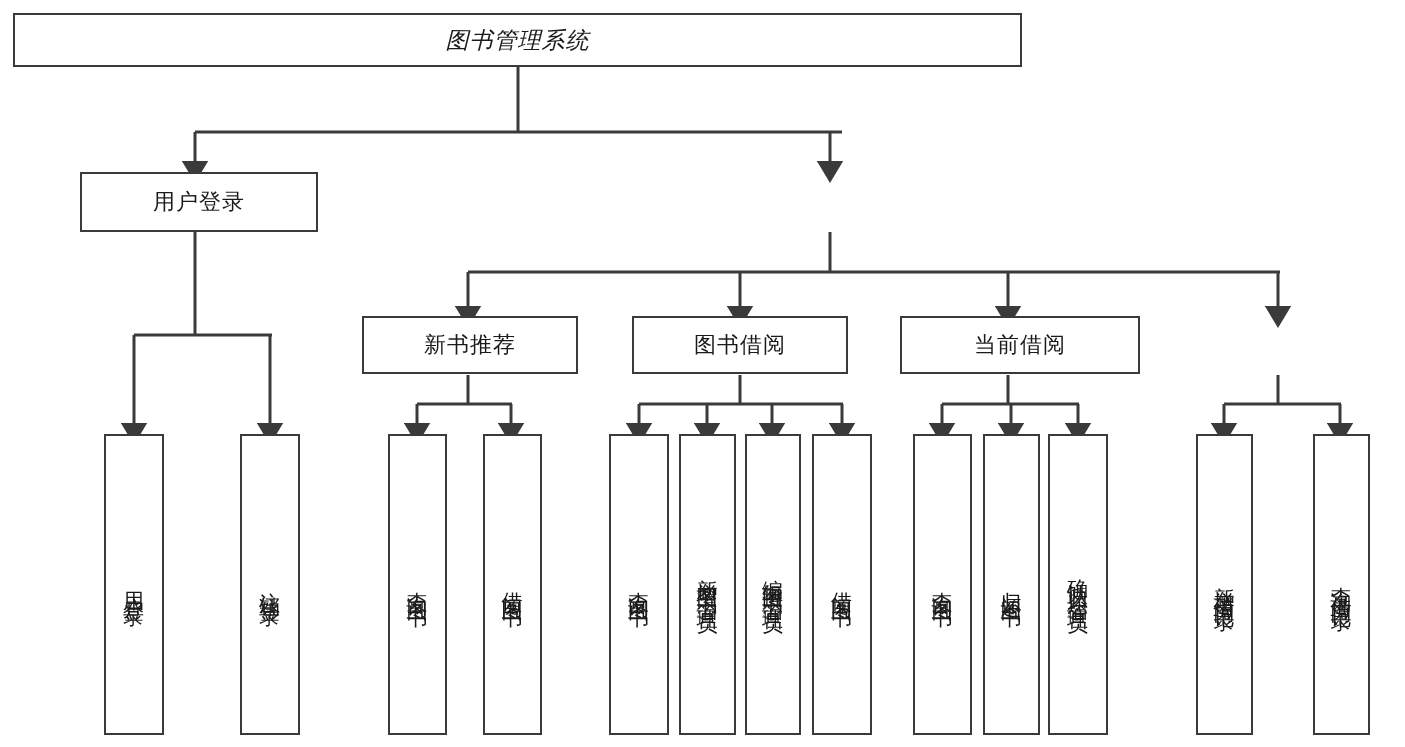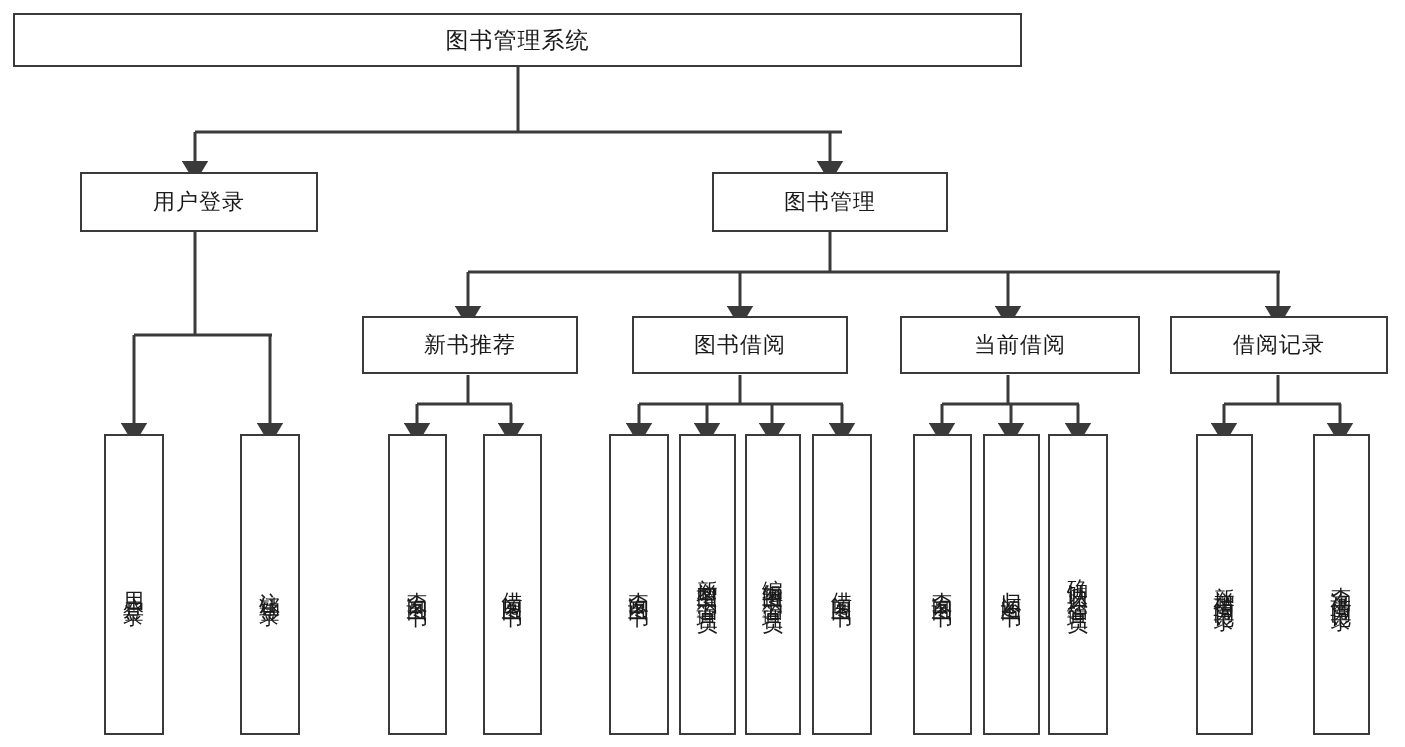--- a/index.html
+++ b/index.html
@@ -113,42 +113,36 @@
       <path d="M1011,404 L1011,427" marker-end="url(#arrow)"></path>
       <path d="M1078,404 L1078,427" marker-end="url(#arrow)"></path>
 
       <path d="M1278,375 L1278,404"></path>
       <path d="M1224,404 L1341,404"></path>
       <path d="M1224,404 L1224,427" marker-end="url(#arrow)"></path>
       <path d="M1340,404 L1340,427" marker-end="url(#arrow)"></path>
     </g>
   </svg>
 
-  <div class="node horiz root" style="left:13px; top:13px; width:1009px; height:54px;">
+  <div class="node horiz root" style="left:13px; top:13px; width:1009px; height:54px;font-style:italic;">
     <span>图书管理系统</span>
   </div>
 
   <div class="node horiz" style="left:80px; top:172px; width:238px; height:60px;">
     <span>用户登录</span>
-  </div>
-  <div class="node horiz" style="left:712px; top:172px; width:236px; height:60px;">
-    <span>图书管理</span>
   </div>
 
   <div class="node horiz" style="left:632px; top:316px; width:216px; height:58px;">
     <span>图书借阅</span>
   </div>
   <div class="node horiz" style="left:362px; top:316px; width:216px; height:58px;">
     <span>新书推荐</span>
   </div>
   <div class="node horiz" style="left:900px; top:316px; width:240px; height:58px;">
     <span>当前借阅</span>
-  </div>
-  <div class="node horiz" style="left:1170px; top:316px; width:218px; height:58px;">
-    <span>借阅记录</span>
   </div>
 
   <div class="node vert" style="left:104px; top:434px; width:60px; height:301px;">
     <span class="vlabel">用户登录</span>
   </div>
   <div class="node vert" style="left:240px; top:434px; width:60px; height:301px;">
     <span class="vlabel">注销登录</span>
   </div>
 
   <div class="node vert" style="left:388px; top:434px; width:59px; height:301px;">

